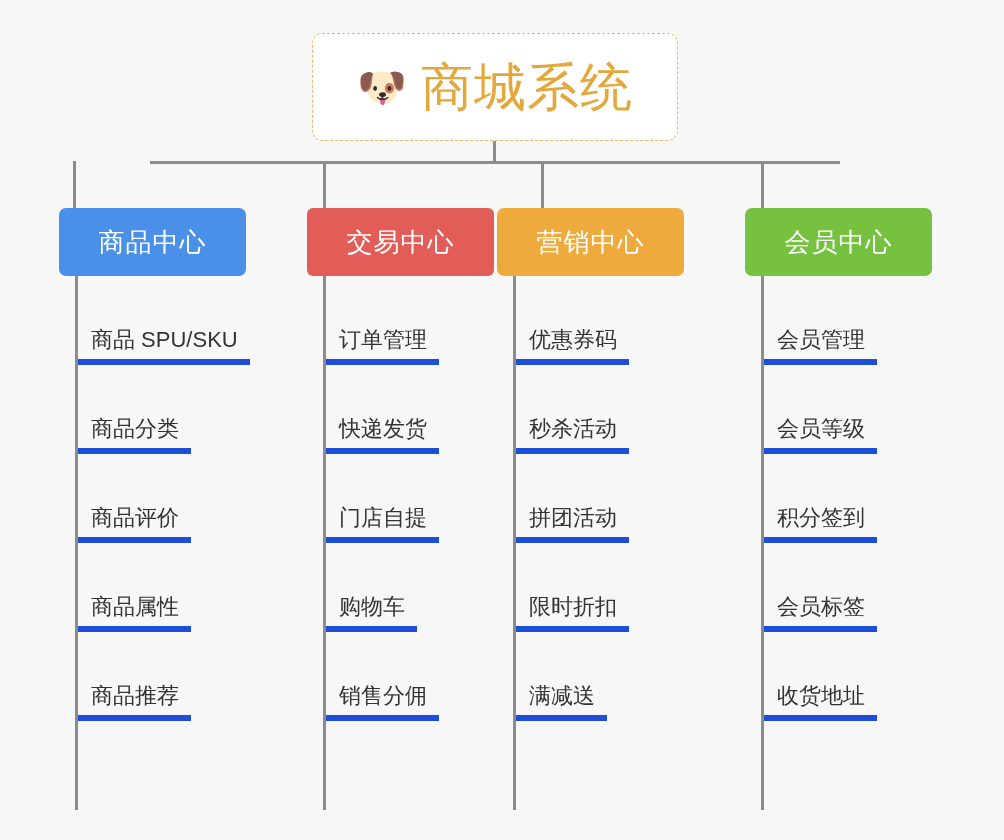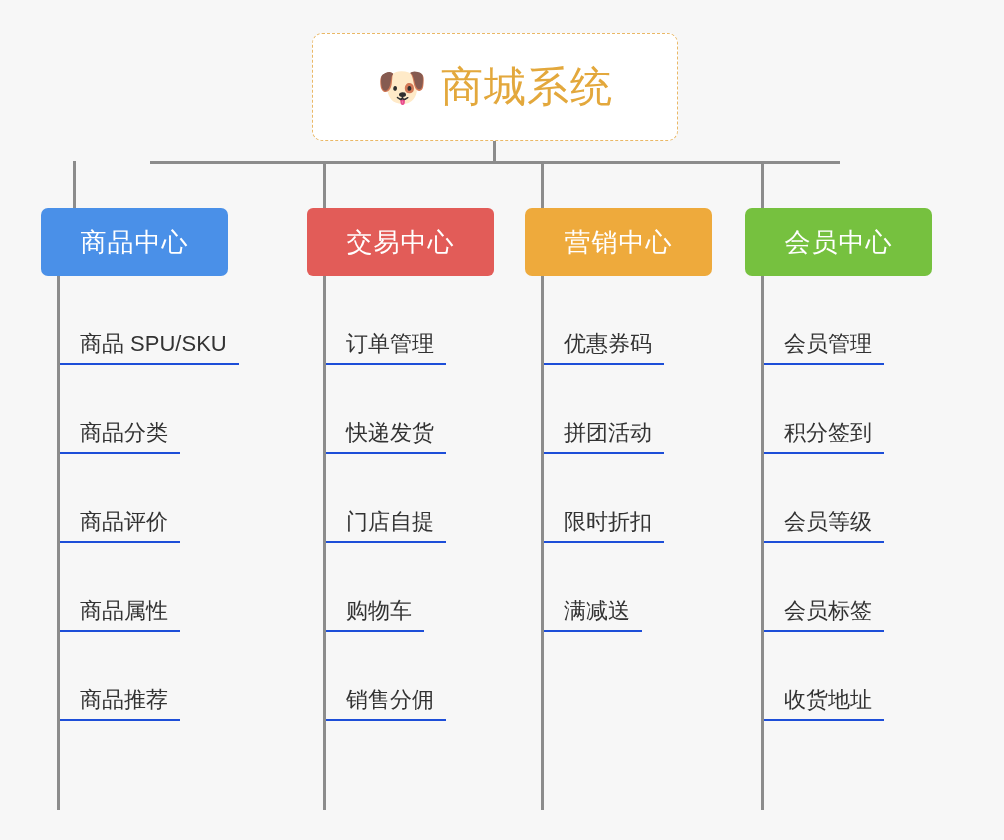--- a/index.html
+++ b/index.html
@@ -38,21 +38,21 @@
     align-items: center;
     justify-content: center;
     gap: 14px;
   }
   .root-emoji {
     font-size: 40px;
     line-height: 1;
     font-family: "DejaVu Sans", sans-serif;
   }
   .root-title {
-    font-size: 42px;
+    font-size: 52px;
     color: #e3a83c;
     letter-spacing: 1px;
     line-height: 1;
     white-space: nowrap;
     text-align: center;
   }
 
   
   .conn {
     position: absolute;
@@ -110,22 +110,22 @@
   }
   .leaf-item {
     position: relative;
     height: 89px;
     display: flex;
     align-items: flex-end;
   }
   .leaf-inner {
     position: relative;
     margin-left: 3px;
-    padding: 0 12px 7px 20px;
-    border-bottom: 2px solid #1d4ed8;
+    padding: 0 12px 7px 13px;
+    border-bottom: 6px solid #1d4ed8;
     white-space: nowrap;
     margin-top: 44px;
   }
   .leaf-label {
     font-size: 22px;
     color: #333333;
     line-height: 1.1;
   }
 </style>
 </head>
@@ -142,21 +142,21 @@
   <div class="conn conn-bus"></div>
 
   <div id="drops">
       <div class="conn conn-drop" style="left: 73px;"></div>
       <div class="conn conn-drop" style="left: 323px;"></div>
       <div class="conn conn-drop" style="left: 541px;"></div>
       <div class="conn conn-drop" style="left: 761px;"></div>
     </div>
 
   <div id="columns">
-      <div class="column" style="left: 41px;">
+      <div class="column" style="left: 59px;">
         <div class="cat-box" style="background: rgb(74, 144, 232);">
           <span>商品中心</span>
         </div>
         <div class="leaf-list">
           <div class="trunk" style="height: 534px;"></div>
           <div class="leaf-item">
             <div class="leaf-inner"><span class="leaf-label">商品 SPU/SKU</span></div>
           </div>
           <div class="leaf-item">
             <div class="leaf-inner"><span class="leaf-label">商品分类</span></div>
@@ -188,28 +188,31 @@
             <div class="leaf-inner"><span class="leaf-label">门店自提</span></div>
           </div>
           <div class="leaf-item">
             <div class="leaf-inner"><span class="leaf-label">购物车</span></div>
           </div>
           <div class="leaf-item">
             <div class="leaf-inner"><span class="leaf-label">销售分佣</span></div>
           </div>
         </div>
       </div>
-      <div class="column" style="left: 525px;">
+      <div class="column" style="left: 497px;">
         <div class="cat-box" style="background: rgb(238, 170, 60);">
           <span>营销中心</span>
         </div>
         <div class="leaf-list">
           <div class="trunk" style="height: 534px;"></div>
           <div class="leaf-item">
             <div class="leaf-inner"><span class="leaf-label">优惠券码</span></div>
+          </div>
+          <div class="leaf-item">
+            <div class="leaf-inner"><span class="leaf-label">秒杀活动</span></div>
           </div>
           <div class="leaf-item">
             <div class="leaf-inner"><span class="leaf-label">拼团活动</span></div>
           </div>
           <div class="leaf-item">
             <div class="leaf-inner"><span class="leaf-label">限时折扣</span></div>
           </div>
           <div class="leaf-item">
             <div class="leaf-inner"><span class="leaf-label">满减送</span></div>
           </div>
@@ -218,26 +221,26 @@
       <div class="column" style="left: 745px;">
         <div class="cat-box" style="background: rgb(118, 193, 63); align-items: center;">
           <span>会员中心</span>
         </div>
         <div class="leaf-list">
           <div class="trunk" style="height: 534px;"></div>
           <div class="leaf-item">
             <div class="leaf-inner"><span class="leaf-label">会员管理</span></div>
           </div>
           <div class="leaf-item">
+            <div class="leaf-inner"><span class="leaf-label">会员等级</span></div>
+          </div>
+          <div class="leaf-item">
             <div class="leaf-inner"><span class="leaf-label">积分签到</span></div>
           </div>
           <div class="leaf-item">
-            <div class="leaf-inner"><span class="leaf-label">会员等级</span></div>
-          </div>
-          <div class="leaf-item">
             <div class="leaf-inner"><span class="leaf-label">会员标签</span></div>
           </div>
           <div class="leaf-item">
             <div class="leaf-inner"><span class="leaf-label">收货地址</span></div>
           </div>
         </div>
       </div>
     </div>
 
 </div>

